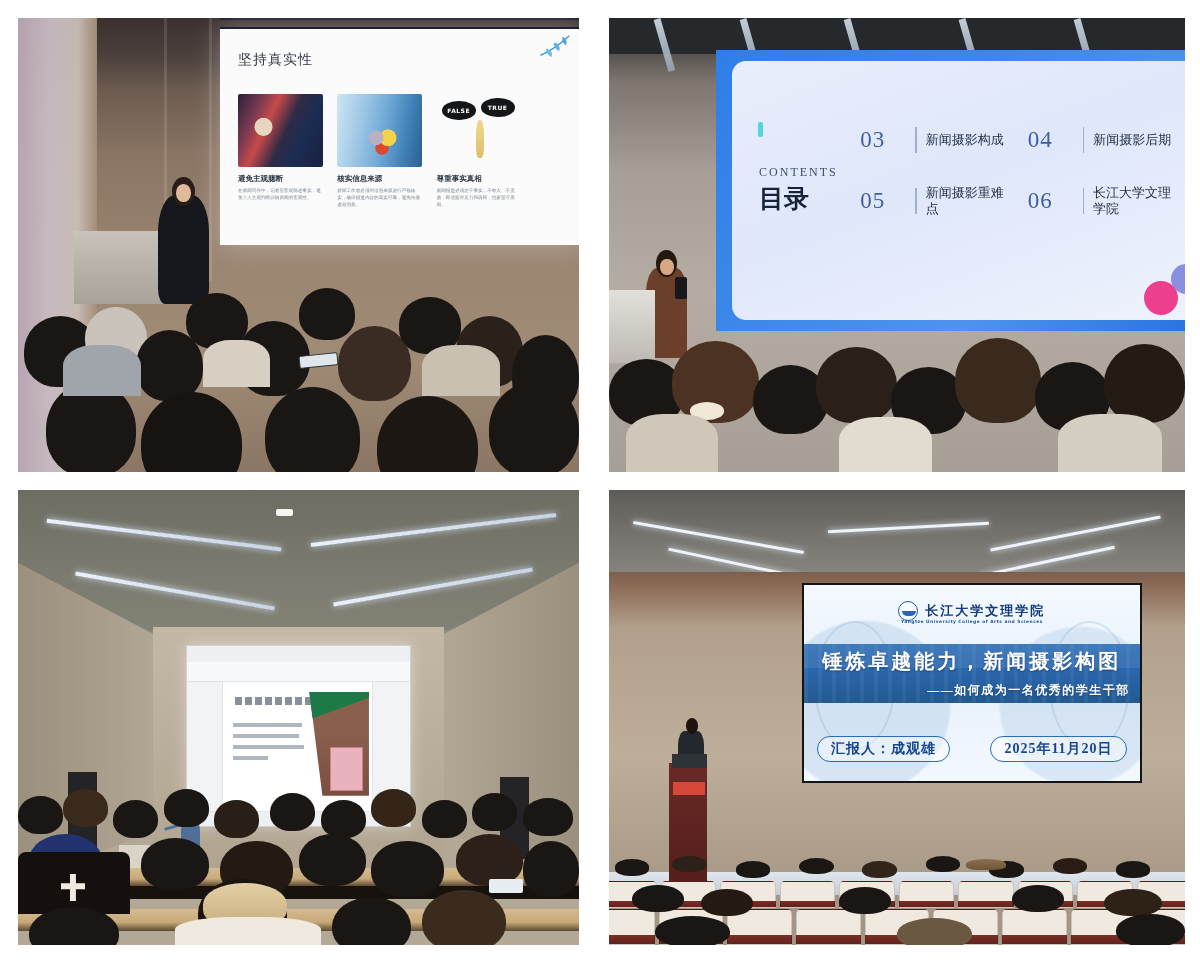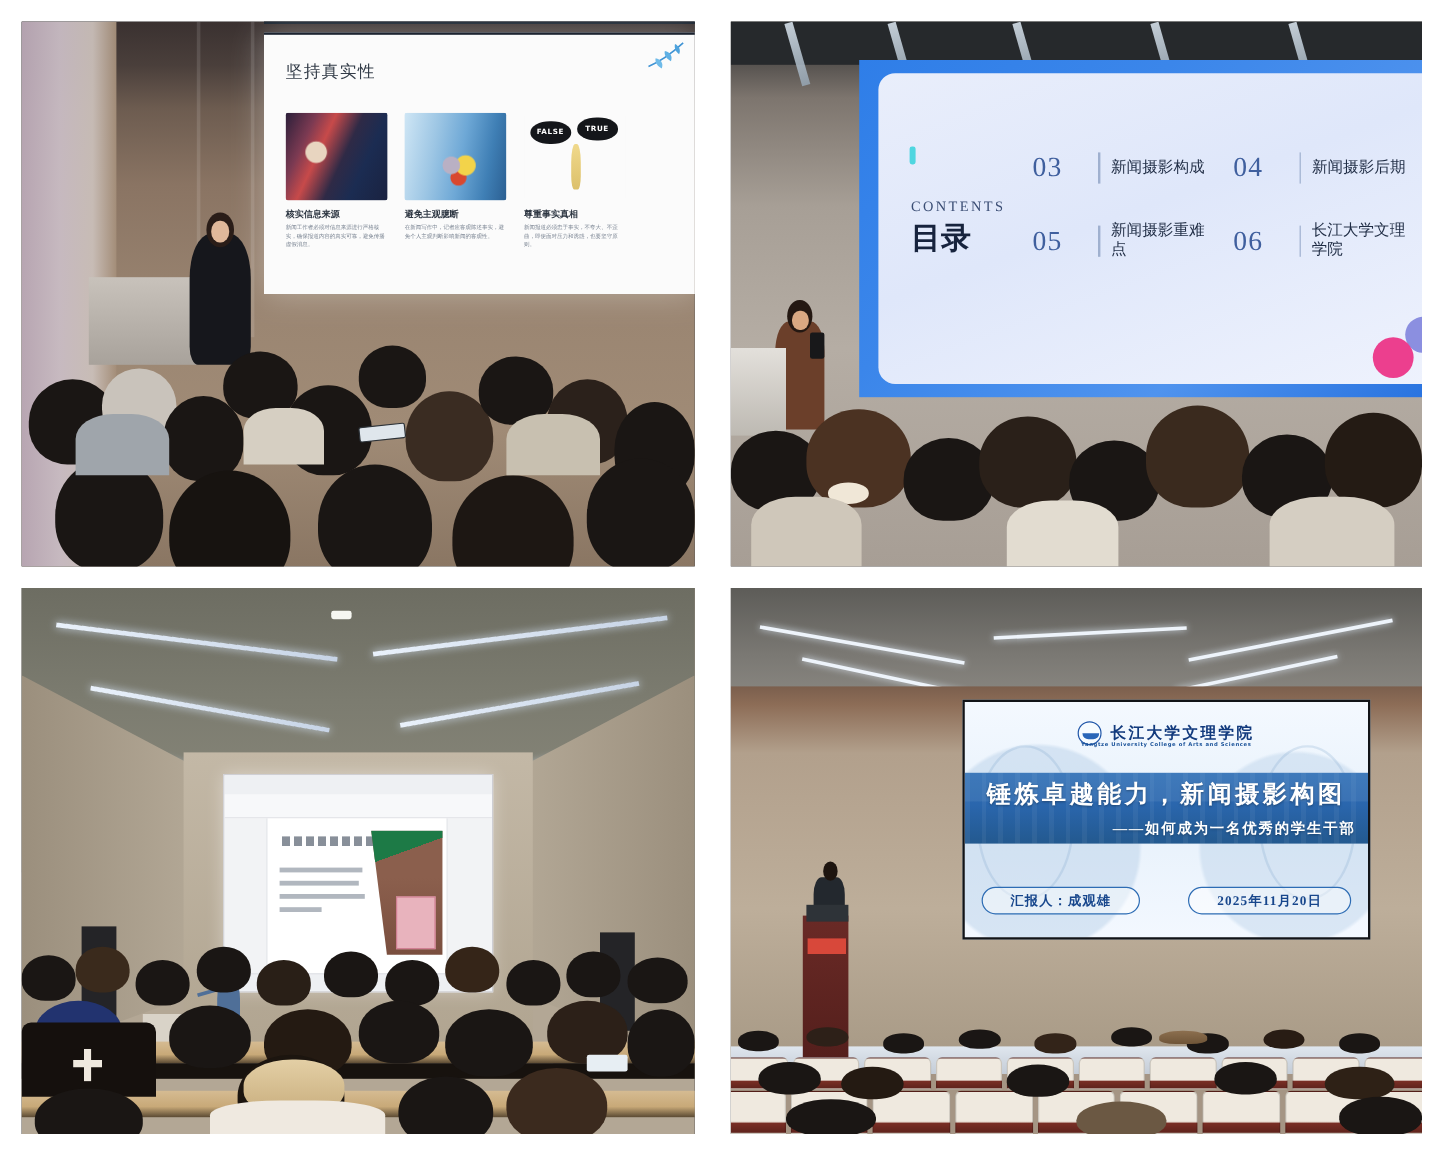--- a/index.html
+++ b/index.html
@@ -349,21 +349,21 @@
     font-size:12px; font-weight:bold; color:#ffffff; letter-spacing:1.5px;
     text-shadow:0 1px 2px rgba(0,0,0,.3);
     font-family:"Liberation Serif", serif;
   }
   .p4-pills {
     position:absolute; left:0; bottom:10%; width:100%;
     display:flex; justify-content:center; gap:12%;
   }
   .p4-pill {
     border:1px solid #2d6cb4; border-radius:999px;
-    padding:3px 23px; font-size:11px; font-weight:bold;
+    padding:3px 13px; font-size:14px; font-weight:bold;
     color:#17468c; letter-spacing:1px; background:rgba(255,255,255,.45);
     font-family:"Liberation Serif", serif;
   }
   .p4-podium {
     position:absolute; left:10.5%; top:60%; width:6.5%; height:26%;
     background: linear-gradient(180deg,#6a2a26,#541f1c);
   }
   .p4-podium-badge {
     position:absolute; left:1px; top:16%; width:86%; height:11%;
     background:#d8483a; margin:0 auto; right:0;
@@ -420,26 +420,26 @@
         <div class="p1-thumb b"></div>
         <div class="p1-thumb c">
           <div class="bub f">FALSE</div>
           <div class="bub t">TRUE</div>
           <div class="p1-figure"></div>
         </div>
       </div>
 
       <div class="p1-cols">
         <div class="p1-col">
+          <div class="p1-h">避免主观臆断</div>
+          <div class="p1-b">在新闻写作中，记者应客观陈述事实，避免个人主观判断影响新闻的客观性。</div>
+        </div>
+        <div class="p1-col">
           <div class="p1-h">核实信息来源</div>
           <div class="p1-b">新闻工作者必须对信息来源进行严格核实，确保报道内容的真实可靠，避免传播虚假消息。</div>
-        </div>
-        <div class="p1-col">
-          <div class="p1-h">避免主观臆断</div>
-          <div class="p1-b">在新闻写作中，记者应客观陈述事实，避免个人主观判断影响新闻的客观性。</div>
         </div>
         <div class="p1-col">
           <div class="p1-h">尊重事实真相</div>
           <div class="p1-b">新闻报道必须忠于事实，不夸大、不歪曲，即使面对压力和诱惑，也要坚守原则。</div>
         </div>
       </div>
     </div>
 
     <div class="p1-podium"></div>
     <div class="p1-speaker-body"></div>

